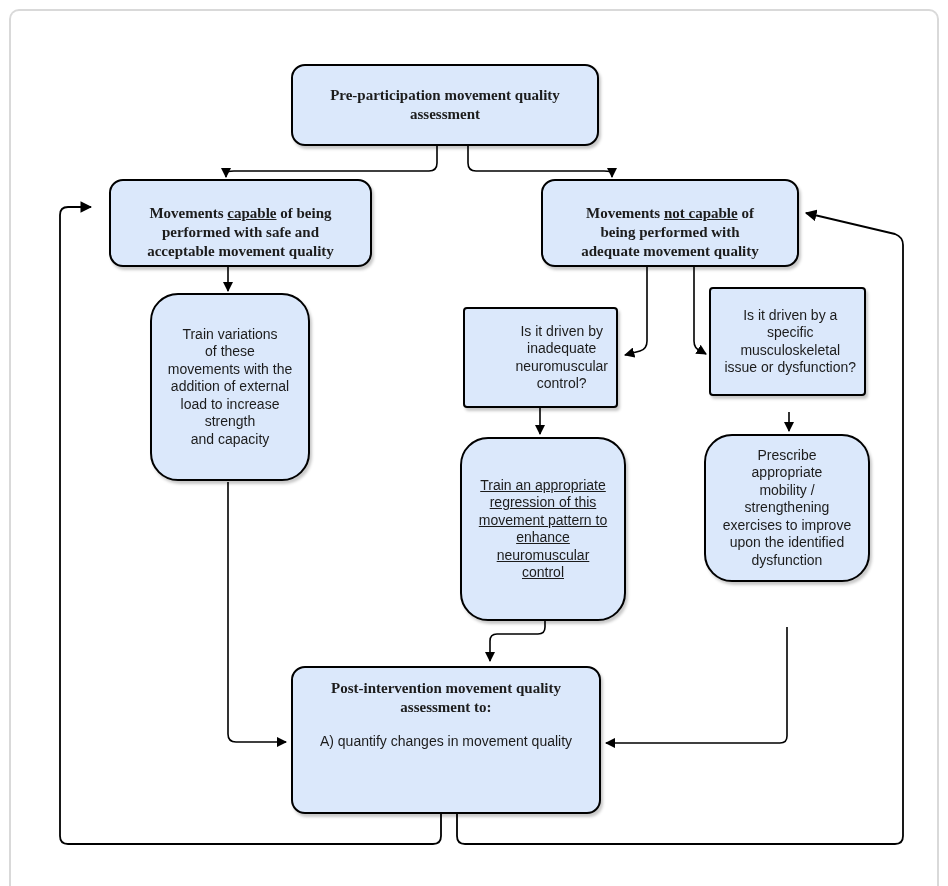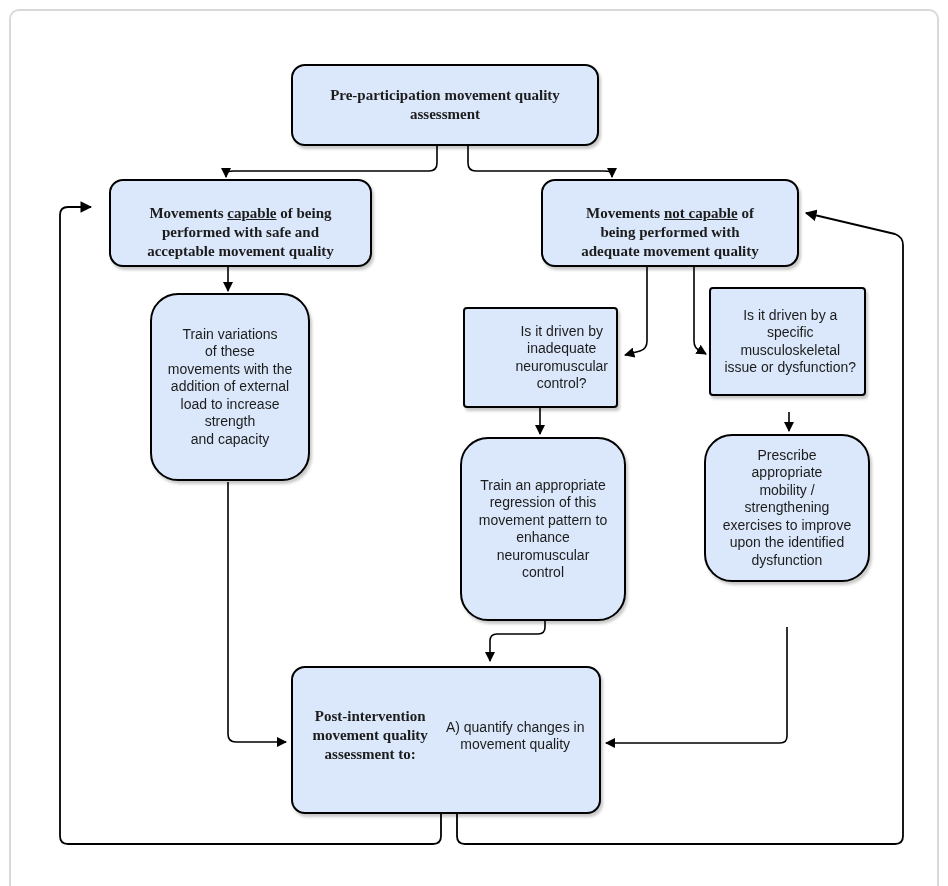--- a/index.html
+++ b/index.html
@@ -33,21 +33,21 @@
     line-height:1.25;
     box-shadow:2px 3px 3px rgba(0,0,0,0.22);
     padding:4px 8px;
   }
   .node .ws{white-space:pre-line;}
   .bold{font-weight:bold;font-size:15px;font-family:Liberation Serif, serif;}
   .u{text-decoration:underline;}
   .r14{border-radius:14px;}
   .r22{border-radius:4px;justify-content:flex-end;}
   .r28{border-radius:28px;}
-  #post-box{justify-content:flex-start;padding-top:11px;}
+  #post-box{flex-direction:column;justify-content:flex-start;padding-top:11px;}
   #post-box .heading{margin-bottom:16px;}
   #post-box .itemA{margin-bottom:15px;}
 </style>
 </head>
 <body>
 
 <div id="canvas">
 
   <div id="frame"></div>
 
@@ -111,21 +111,21 @@
 control?</span>
   </div>
 
   <div class="node r22" style="left:709px;top:287px;width:157px;height:109px;">
     <span class="ws">Is it driven by a
 specific
 musculoskeletal
 issue or dysfunction?</span>
   </div>
 
-  <div class="node r28" style="left:460px;top:437px;width:166px;height:184px;">
+  <div class="node r28" style="left:460px;top:437px;width:166px;height:184px;text-decoration:underline;">
     <span class="ws">Train an appropriate
 regression of this
 movement pattern to
 enhance
 neuromuscular
 control</span>
   </div>
 
   <div class="node r28" style="left:704px;top:434px;width:166px;height:148px;">
     <span class="ws">Prescribe

